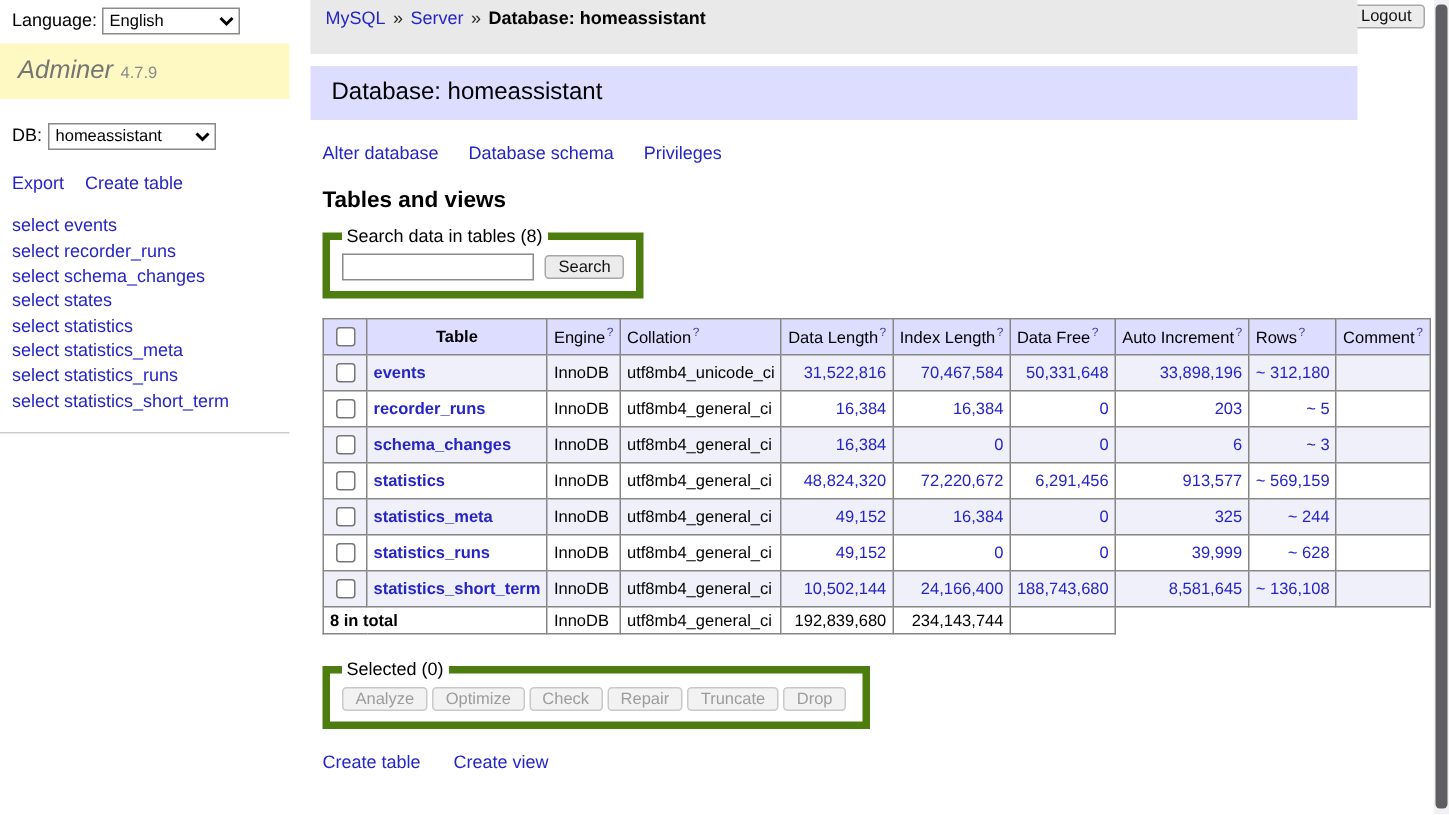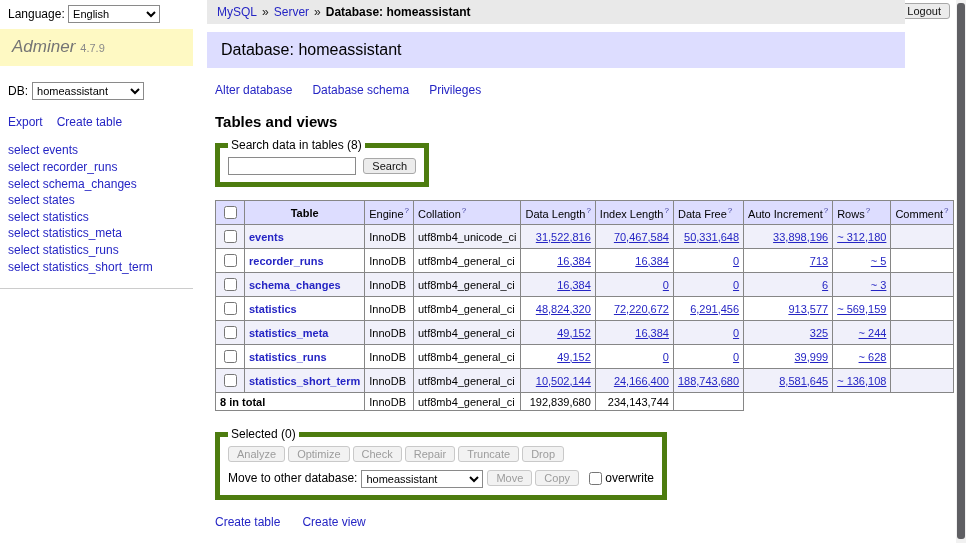--- a/index.html
+++ b/index.html
@@ -27,41 +27,41 @@
   .app-version { font-size:11px; color:#8a8a8a; margin-left:5px; }
   #db-form { margin:16px 8px 0; }
   #db-form select { width:112px; margin-left:4px; }
   #sidebar-actions { margin:14px 8px 0; line-height:1.45; }
   #sidebar-actions a { margin-right:14px; }
   #table-list { margin-top:12px; padding:0 8px 12px; border-bottom:1px solid #ccc; line-height:1.3; }
   #table-list a { display:inline-block; margin-bottom:1px; }
 
   
   #content { position:absolute; left:207px; top:0; width:698px; }
-  #breadcrumb { height:24px; line-height:24px; background:#e9e9e9; padding:0 10px; }
+  #breadcrumb { height:36px; line-height:24px; background:#e9e9e9; padding:0 10px; }
   #breadcrumb .sep { margin:0 5px; color:#222; }
   #breadcrumb b { color:#000; }
   h2#page-title { margin:8px 0 0; background:#ddf; padding:9px 14px; font-size:16px; font-weight:normal; }
   #db-nav { margin:15px 0 0 8px; }
   #db-nav a { margin-right:20px; }
   h3 { font-size:15px; font-weight:bold; margin:16px 0 0 8px; }
 
   fieldset { border:5px solid #4d7c0f; padding:5px 8px 7px; margin:8px 0 0 8px; display:inline-block; }
   legend { font-size:12px; padding:0 3px; }
   #search-fieldset input[type=text] { width:128px; vertical-align:middle; }
   #search-fieldset button { margin-left:4px; vertical-align:middle; }
 
   table#tables { border-collapse:collapse; margin:13px 0 0 8px; font-size:11px; }
   #tables td, #tables th { border:1px solid #868686; padding:2px 4px; white-space:nowrap; height:18px; }
   #tables thead td, #tables thead th { background:#ddf; }
   #tables th.c-table { font-weight:bold; text-align:center; }
   #tables tbody.rows tr:nth-child(odd) td { background:#f0f0fa; }
   #tables .check-cell { text-align:center; width:20px; }
   #tables .num { text-align:right; }
-  #tables .num a { color:#2525c4;text-decoration:underline; }
+  #tables .num a { color:#2525c4; }
   #tables .tbl-name { font-weight:bold; }
   #tables .total-label { font-weight:bold; }
   #tables tbody.totals td { background:#fff; }
   sup.help { font-size:8px; color:#4040a0; margin-left:1px; }
   .c-table  { min-width:120px; }
   .c-engine { min-width:42px; }
   .c-coll   { min-width:100px; }
   .c-dlen   { min-width:70px; }
   .c-ilen   { min-width:72px; }
   .c-free   { min-width:58px; }
@@ -176,21 +176,21 @@
         </tr>
 
         <tr>
           <td class="check-cell"><input type="checkbox" style=""></td>
           <td><a class="tbl-name">recorder_runs</a></td>
           <td>InnoDB</td>
           <td>utf8mb4_general_ci</td>
           <td class="num"><a>16,384</a></td>
           <td class="num"><a>16,384</a></td>
           <td class="num"><a>0</a></td>
-          <td class="num"><a>713</a></td>
+          <td class="num"><a>203</a></td>
           <td class="num"><a>~ 5</a></td>
           <td></td>
         </tr>
 
         <tr>
           <td class="check-cell"><input type="checkbox" style=""></td>
           <td><a class="tbl-name">schema_changes</a></td>
           <td>InnoDB</td>
           <td>utf8mb4_general_ci</td>
           <td class="num"><a>16,384</a></td>
@@ -264,24 +264,20 @@
         <td></td>
       </tr>
     </tbody>
   </table>
 
   <fieldset id="selected-fieldset">
     <legend>Selected (0)</legend>
     <div class="btn-row">
       
     <button disabled="">Analyze</button><button disabled="">Optimize</button><button disabled="">Check</button><button disabled="">Repair</button><button disabled="">Truncate</button><button disabled="">Drop</button></div>
-    <div class="move-row">
-      <span>Move to other database:</span><select><option>homeassistant</option></select><button disabled="">Move</button><button disabled="">Copy</button>
-      <input type="checkbox" style=""><span>overwrite</span>
-    </div>
   </fieldset>
 
   <div class="link-row">
     
   <a>Create table</a><a>Create view</a></div>
 
   
 
   
 

